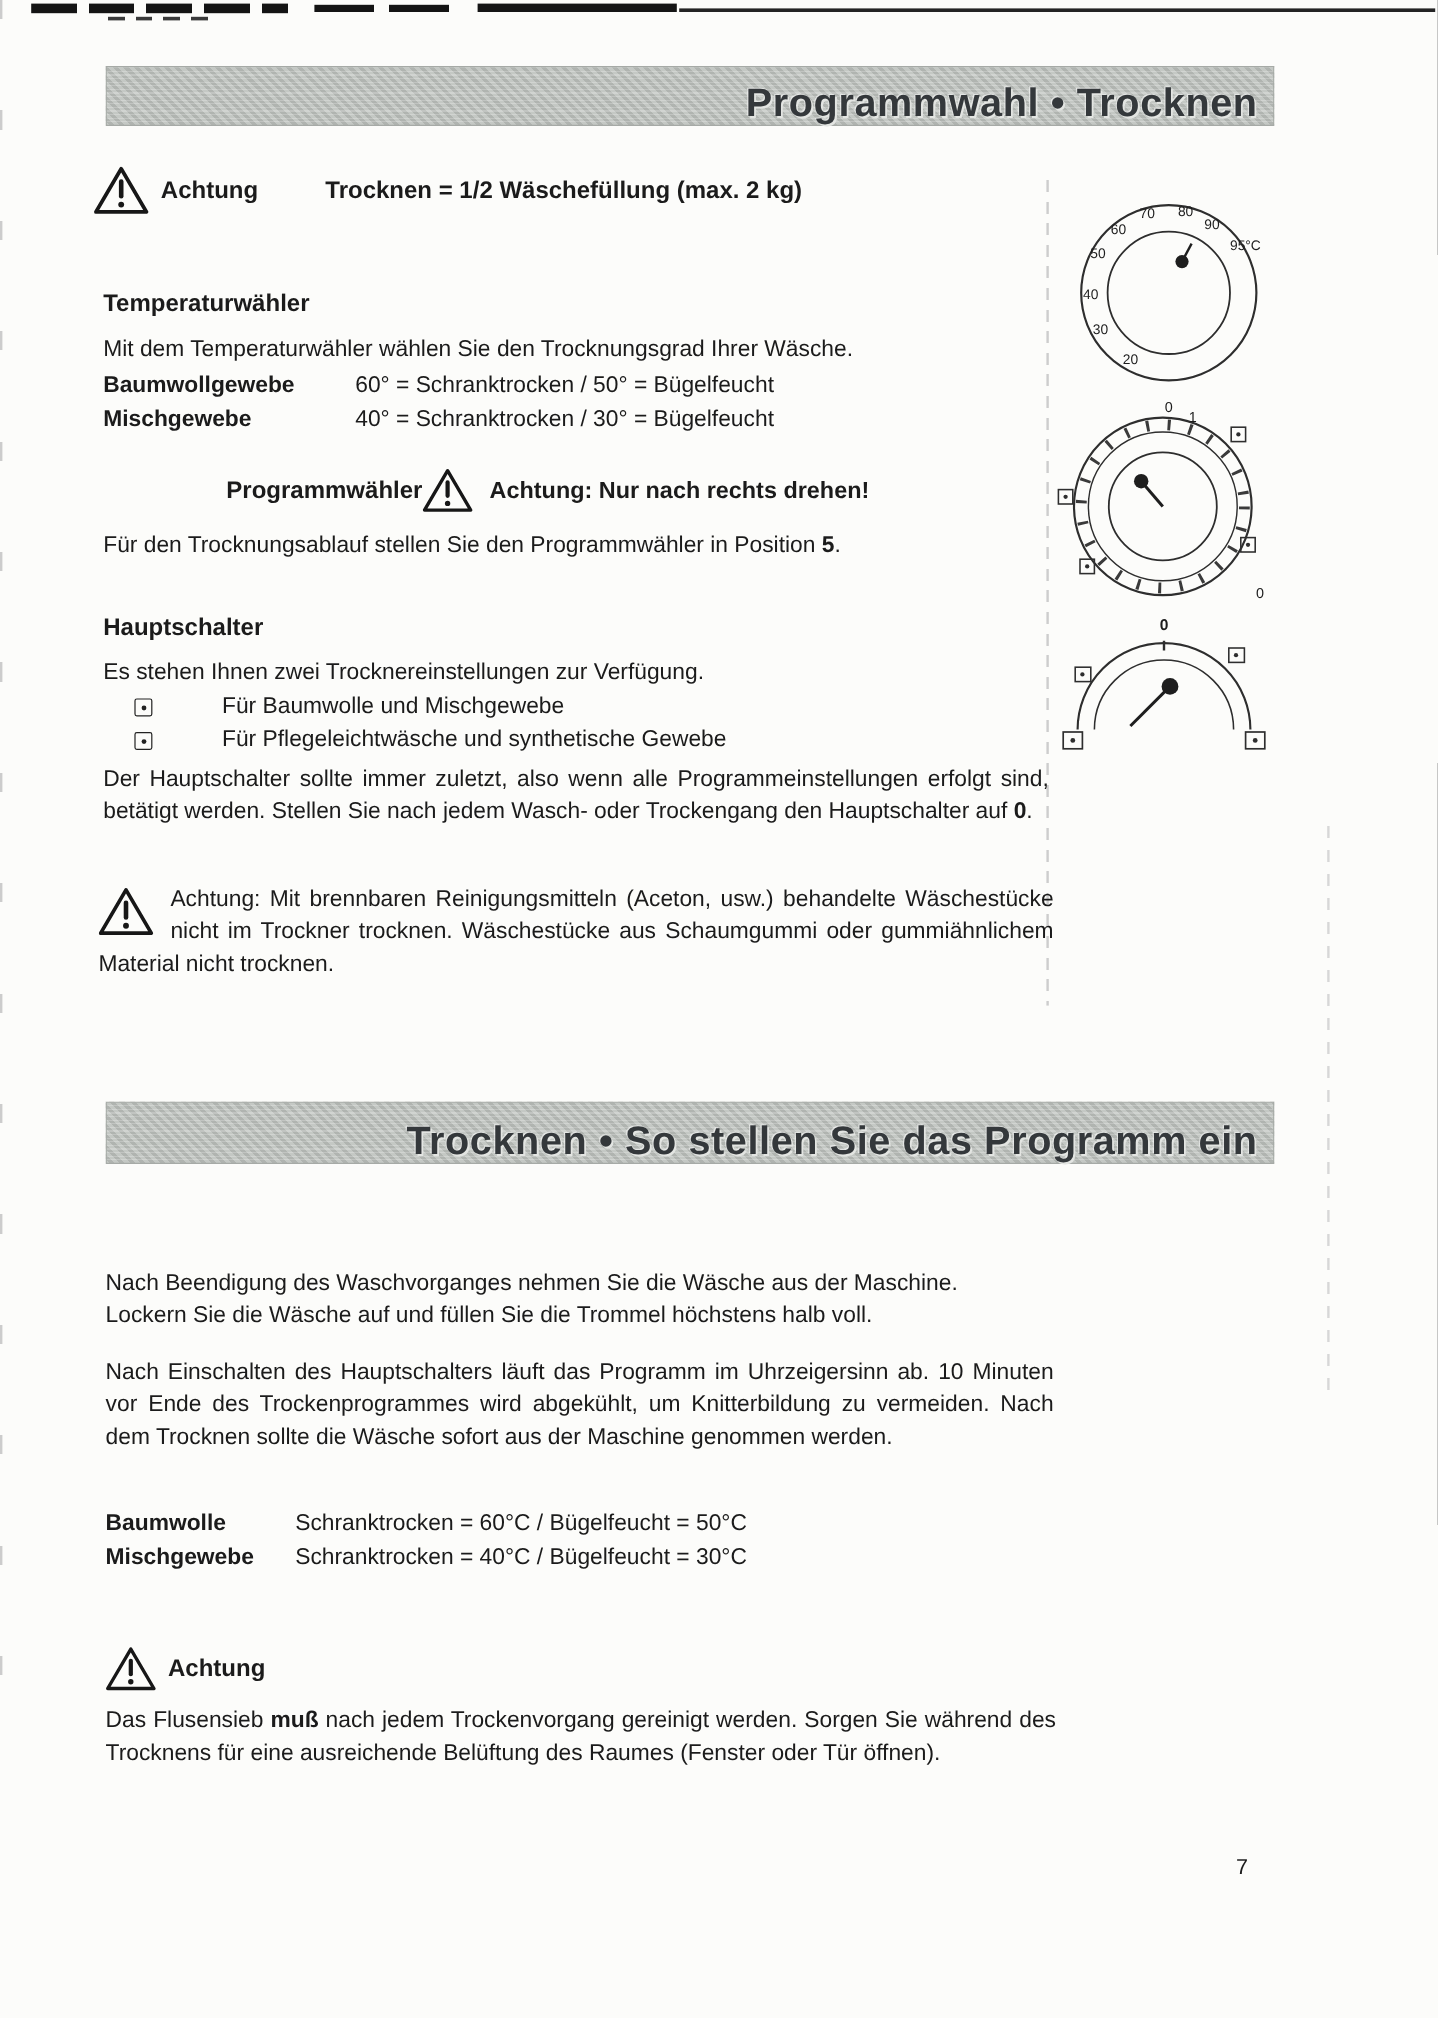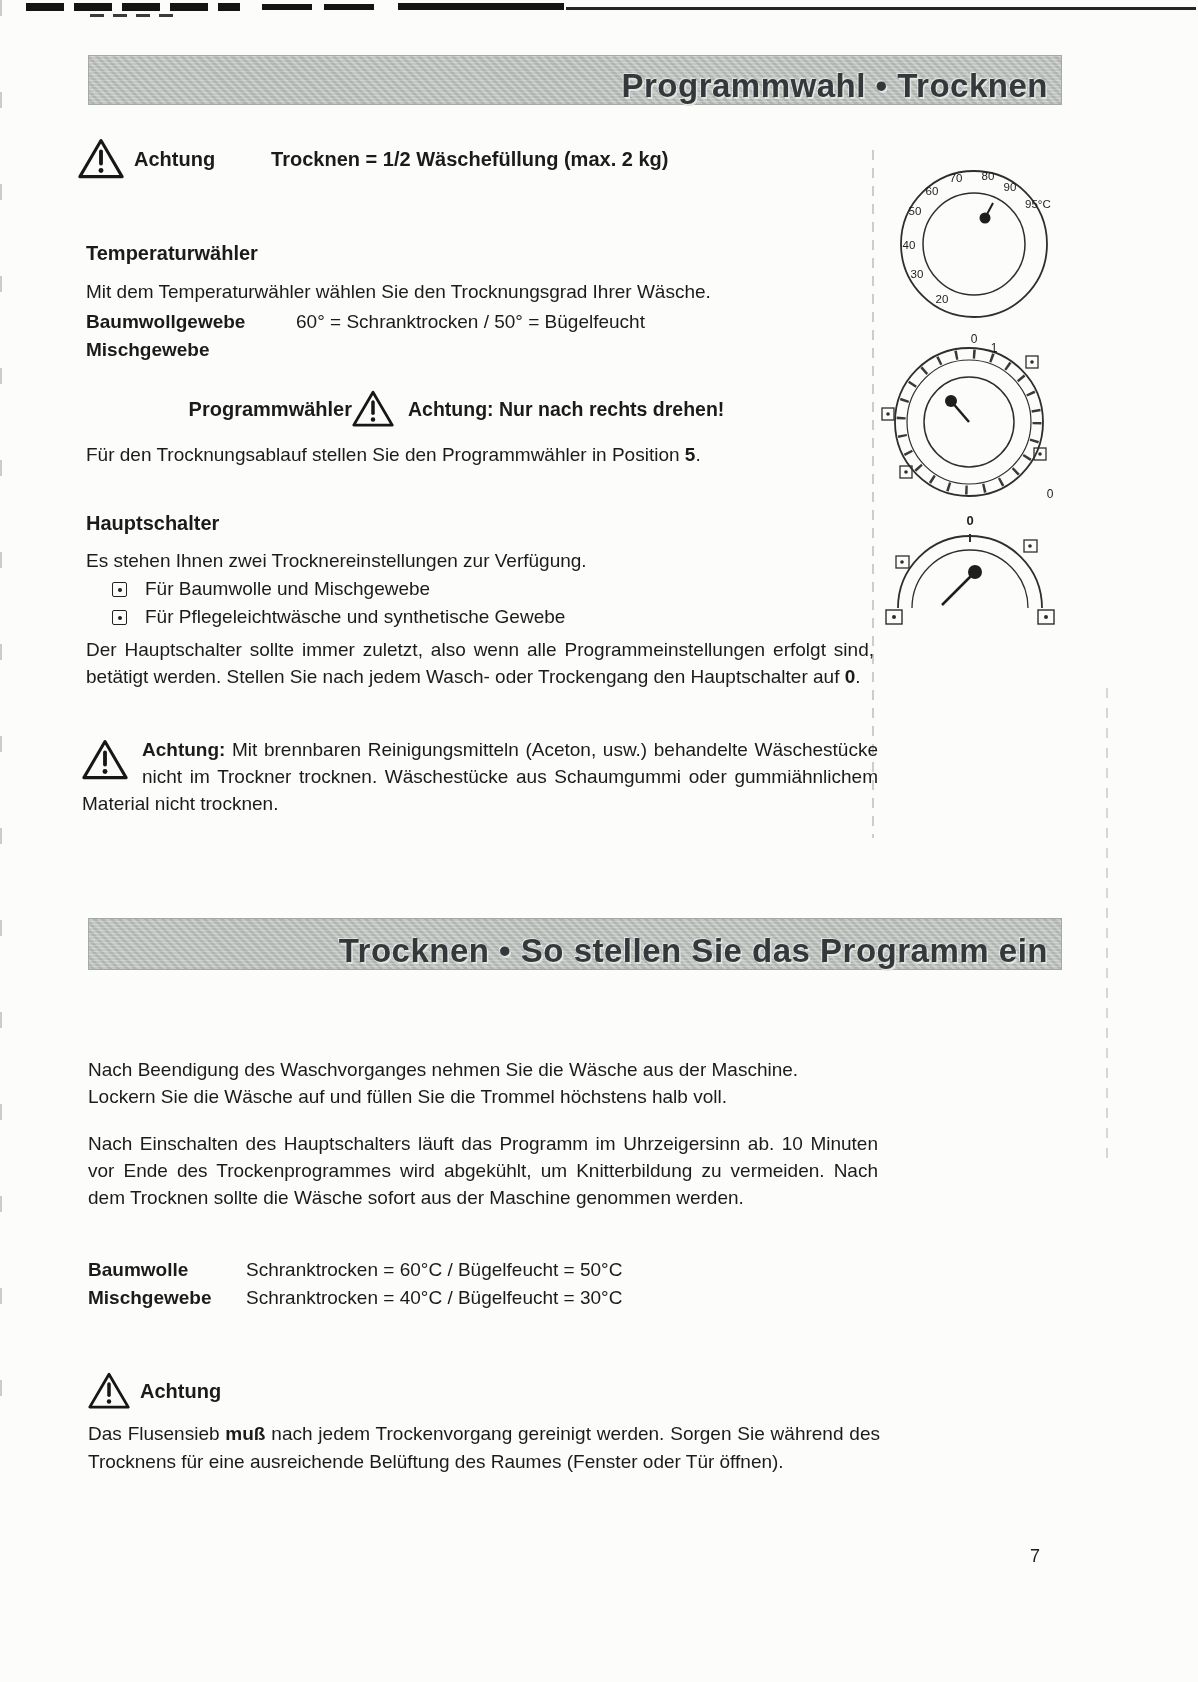--- a/index.html
+++ b/index.html
@@ -52,21 +52,21 @@
   .j  { text-align:justify; }
 
   .tri    { width:46px; height:42px; flex:none; }
   .tri-sm { width:42px; height:38px; }
 
   .kv { display:flex; line-height:28px; font-size:19px; }
   .kv .k  { flex:none; font-weight:bold; }
   .kv-w .k { width:210px; }
   .kv-n .k { width:158px; }
 
-  .opt { display:flex; align-items:flex-start; height:28px; font-size:19px; }
+  .opt { display:flex; align-items:flex-start; height:28px; font-size:19px;gap:40px; }
   .care { width:15px; height:15px; border:1.8px solid #222; border-radius:2px;
           position:relative; flex:none; margin-top:4px; }
   .care::after { content:""; position:absolute; left:50%; top:50%;
           width:4px; height:4px; margin:-2px 0 0 -2px; background:#222; border-radius:50%; }
 
   svg text { font-family:"Liberation Sans", sans-serif; }
   .pageno { font-size:18px; color:#1b1b1b; }
 </style>
 </head>
 <body>
@@ -98,20 +98,21 @@
 
   <div class="abs h" style="left:86px; top:242px">Temperaturwähler</div>
   <div class="abs t" style="left:86px; top:278px; width:790px">Mit dem Temperaturwähler wählen Sie den Trocknungsgrad Ihrer Wäsche.</div>
   <div class="abs" style="left:86px; top:308px; width:790px">
     <div class="kv kv-w">
       <span class="k">Baumwollgewebe</span>
       <span>60°  =  Schranktrocken /  50°  =  Bügelfeucht</span>
     </div>
     <div class="kv kv-w">
       <span class="k">Mischgewebe</span>
+      <span>40°  =  Schranktrocken /  30°  =  Bügelfeucht</span>
     </div>
   </div>
 
   <div class="abs" style="left:86px; top:390px; display:flex; align-items:center;">
     <span class="h" style="width:266px">Programmwähler</span>
     <svg class="tri tri-sm" viewBox="0 0 60 54">
       <path d="M30 3 L57.5 50 L2.5 50 Z" fill="none" stroke="#171717" stroke-width="4" stroke-linejoin="round"></path>
       <line x1="30" y1="17" x2="30" y2="33" stroke="#171717" stroke-width="5" stroke-linecap="round"></line>
       <circle cx="30" cy="42" r="3.2" fill="#171717"></circle>
     </svg>
@@ -132,21 +133,21 @@
     </div>
   </div>
   <div class="abs t j" style="left:86px; top:636px; width:788px"><span>Der Hauptschalter sollte immer zuletzt, also wenn alle Programmeinstellungen erfolgt sind, betätigt werden. Stellen Sie nach jedem Wasch- oder Trockengang den Hauptschalter auf </span><span style="font-weight: bold;">0</span><span>.</span></div>
 
   <div class="abs" style="left:82px; top:736px; width:796px">
     <svg class="tri" style="float:left; margin:3px 14px 4px 0" viewBox="0 0 60 54">
       <path d="M30 3 L57.5 50 L2.5 50 Z" fill="none" stroke="#171717" stroke-width="4" stroke-linejoin="round"></path>
       <line x1="30" y1="17" x2="30" y2="33" stroke="#171717" stroke-width="5" stroke-linecap="round"></line>
       <circle cx="30" cy="42" r="3.2" fill="#171717"></circle>
     </svg>
-    <div class="t j"><span style="font-weight: bold;">Achtung:</span><span> Mit brennbaren Reinigungsmitteln (Aceton, usw.) behandelte Wäschestücke nicht im Trockner trocknen. Wäschestücke aus Schaumgummi oder gummiähnlichem Material nicht trocknen.</span></div>
+    <div class="t j"><span style="font-weight: normal;">Achtung:</span><span> Mit brennbaren Reinigungsmitteln (Aceton, usw.) behandelte Wäschestücke nicht im Trockner trocknen. Wäschestücke aus Schaumgummi oder gummiähnlichem Material nicht trocknen.</span></div>
   </div>
 
   <div class="abs band" style="top:918px; height:52px">
     <span class="band-title">Trocknen • So stellen Sie das Programm ein</span>
   </div>
 
   <div class="abs t" style="left:88px; top:1056px; width:782px">Nach Beendigung des Waschvorganges nehmen Sie die Wäsche aus der Maschine. Lockern Sie die Wäsche auf und füllen Sie die Trommel höchstens halb voll.</div>
   <div class="abs t j" style="left:88px; top:1130px; width:790px">Nach Einschalten des Hauptschalters läuft das Programm im Uhrzeigersinn ab. 10 Minuten vor Ende des Trockenprogrammes wird abgekühlt, um Knitterbildung zu vermeiden. Nach dem Trocknen sollte die Wäsche sofort aus der Maschine genommen werden.</div>
 
   <div class="abs" style="left:88px; top:1256px; width:790px">

